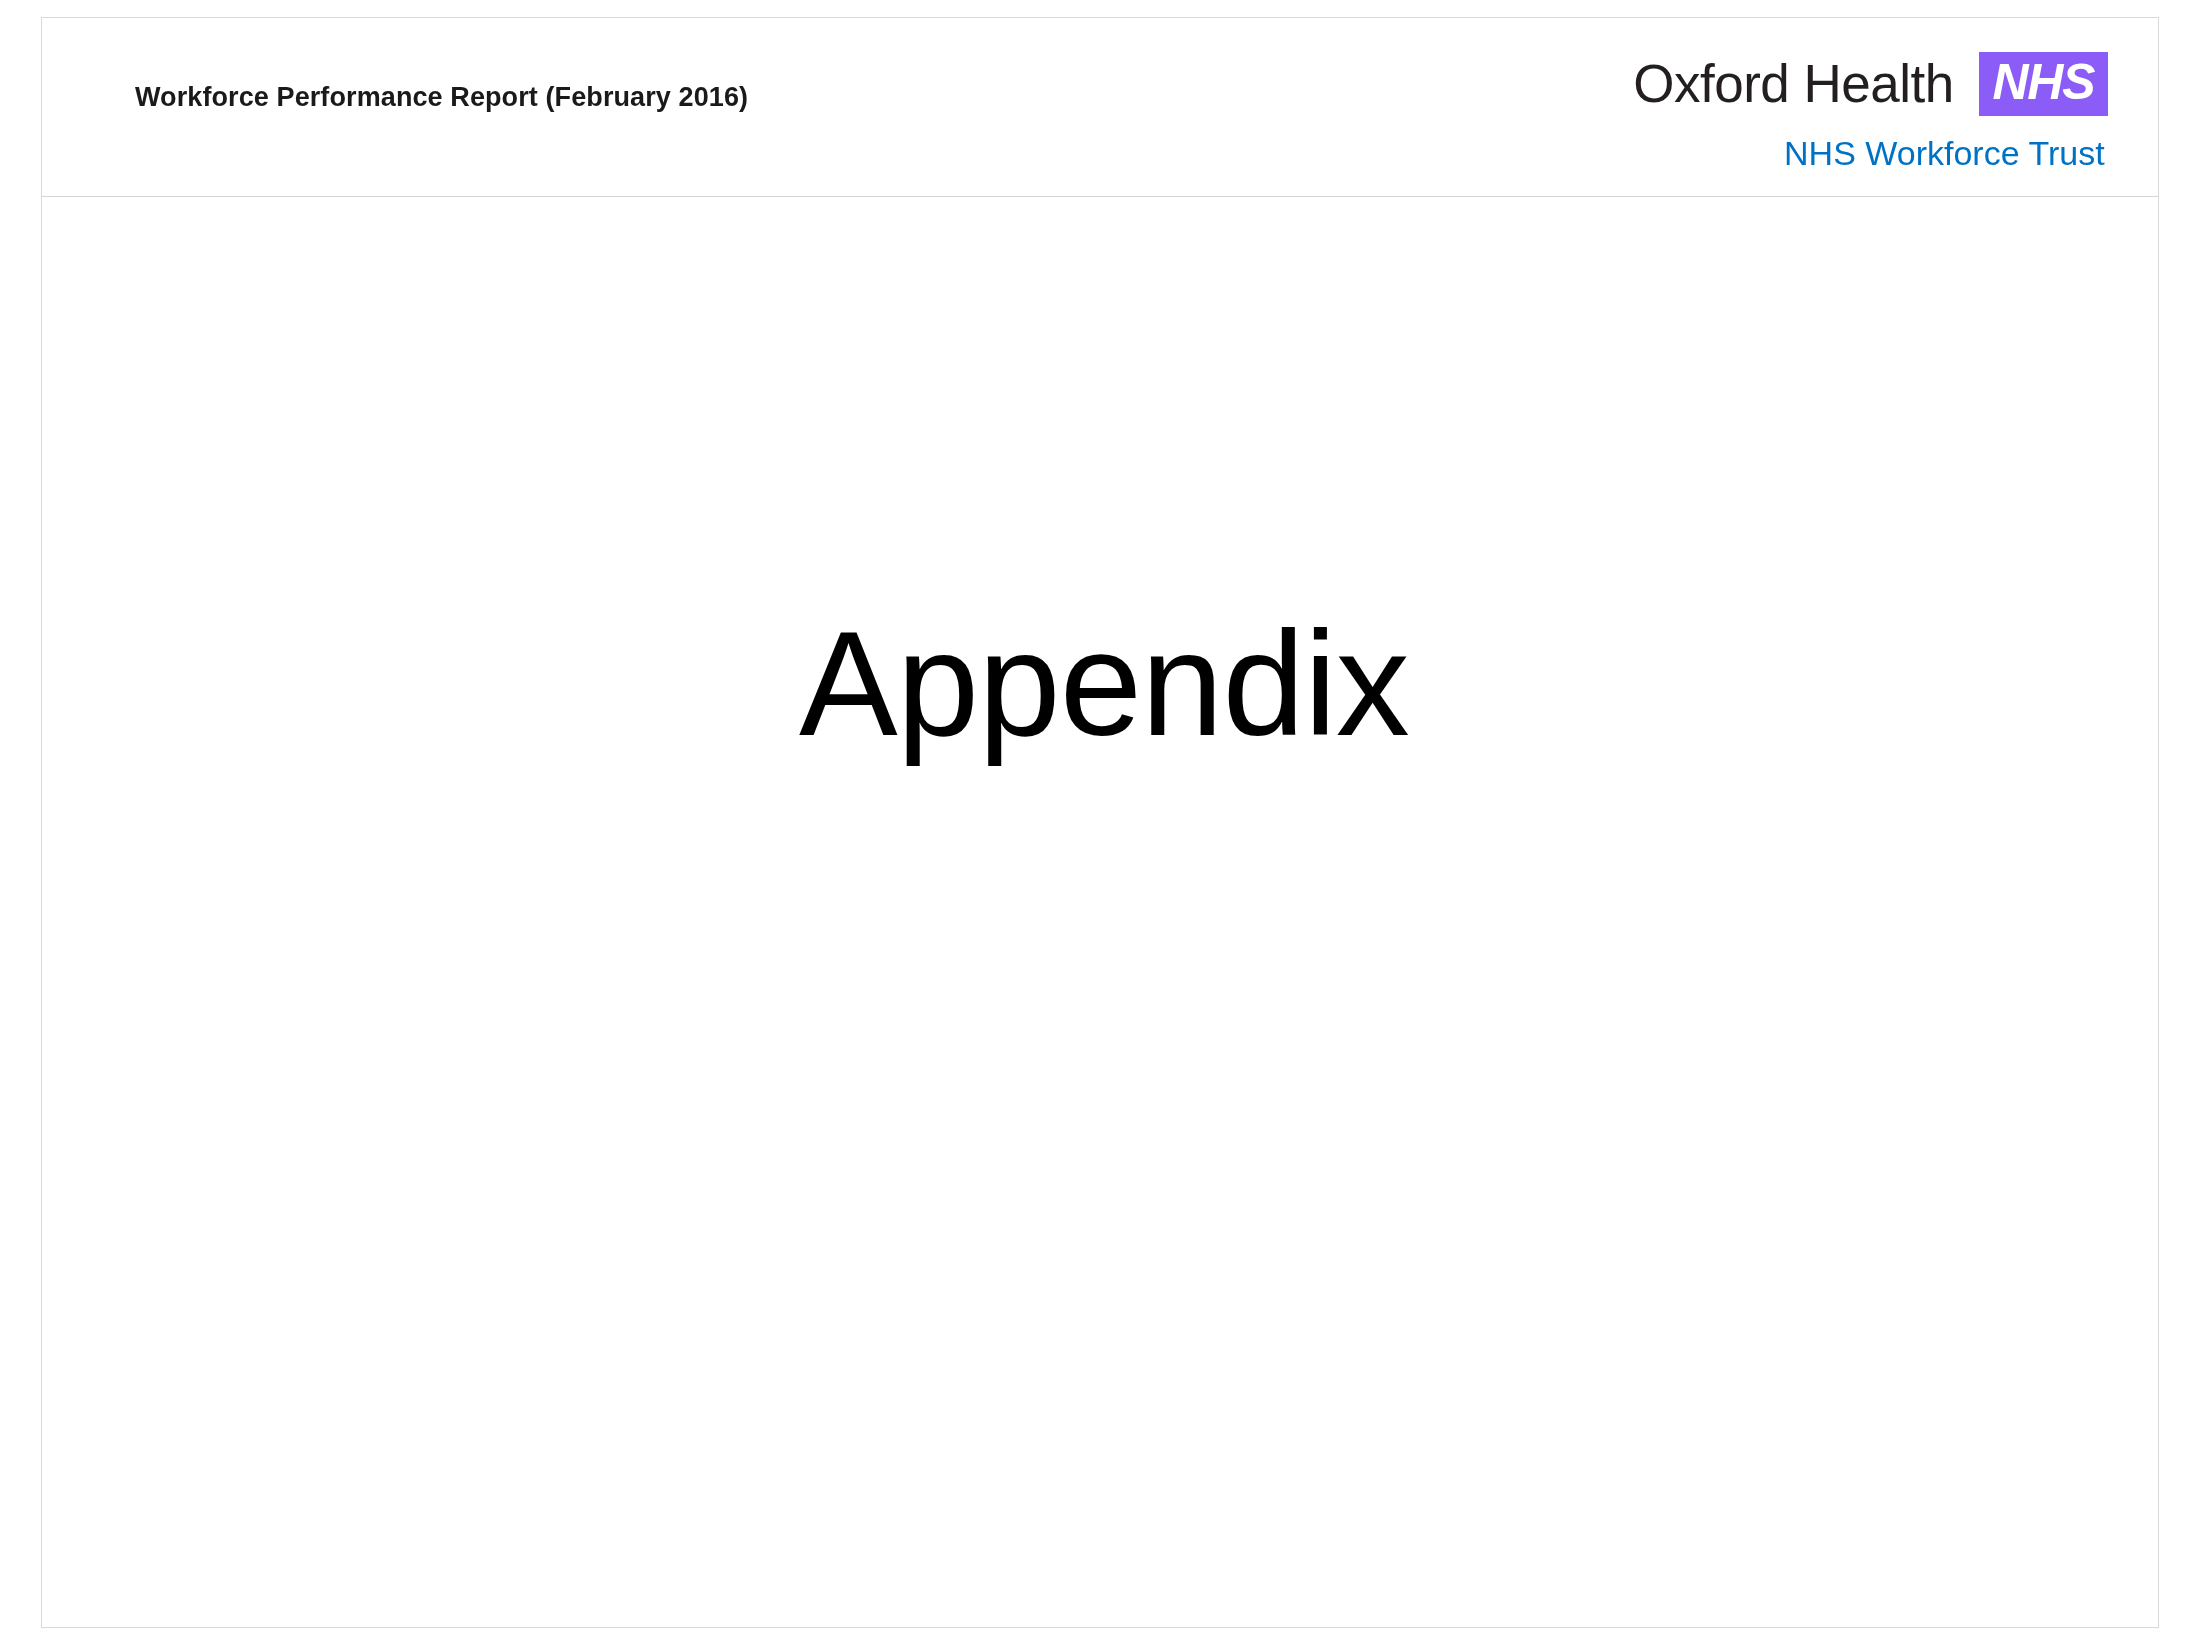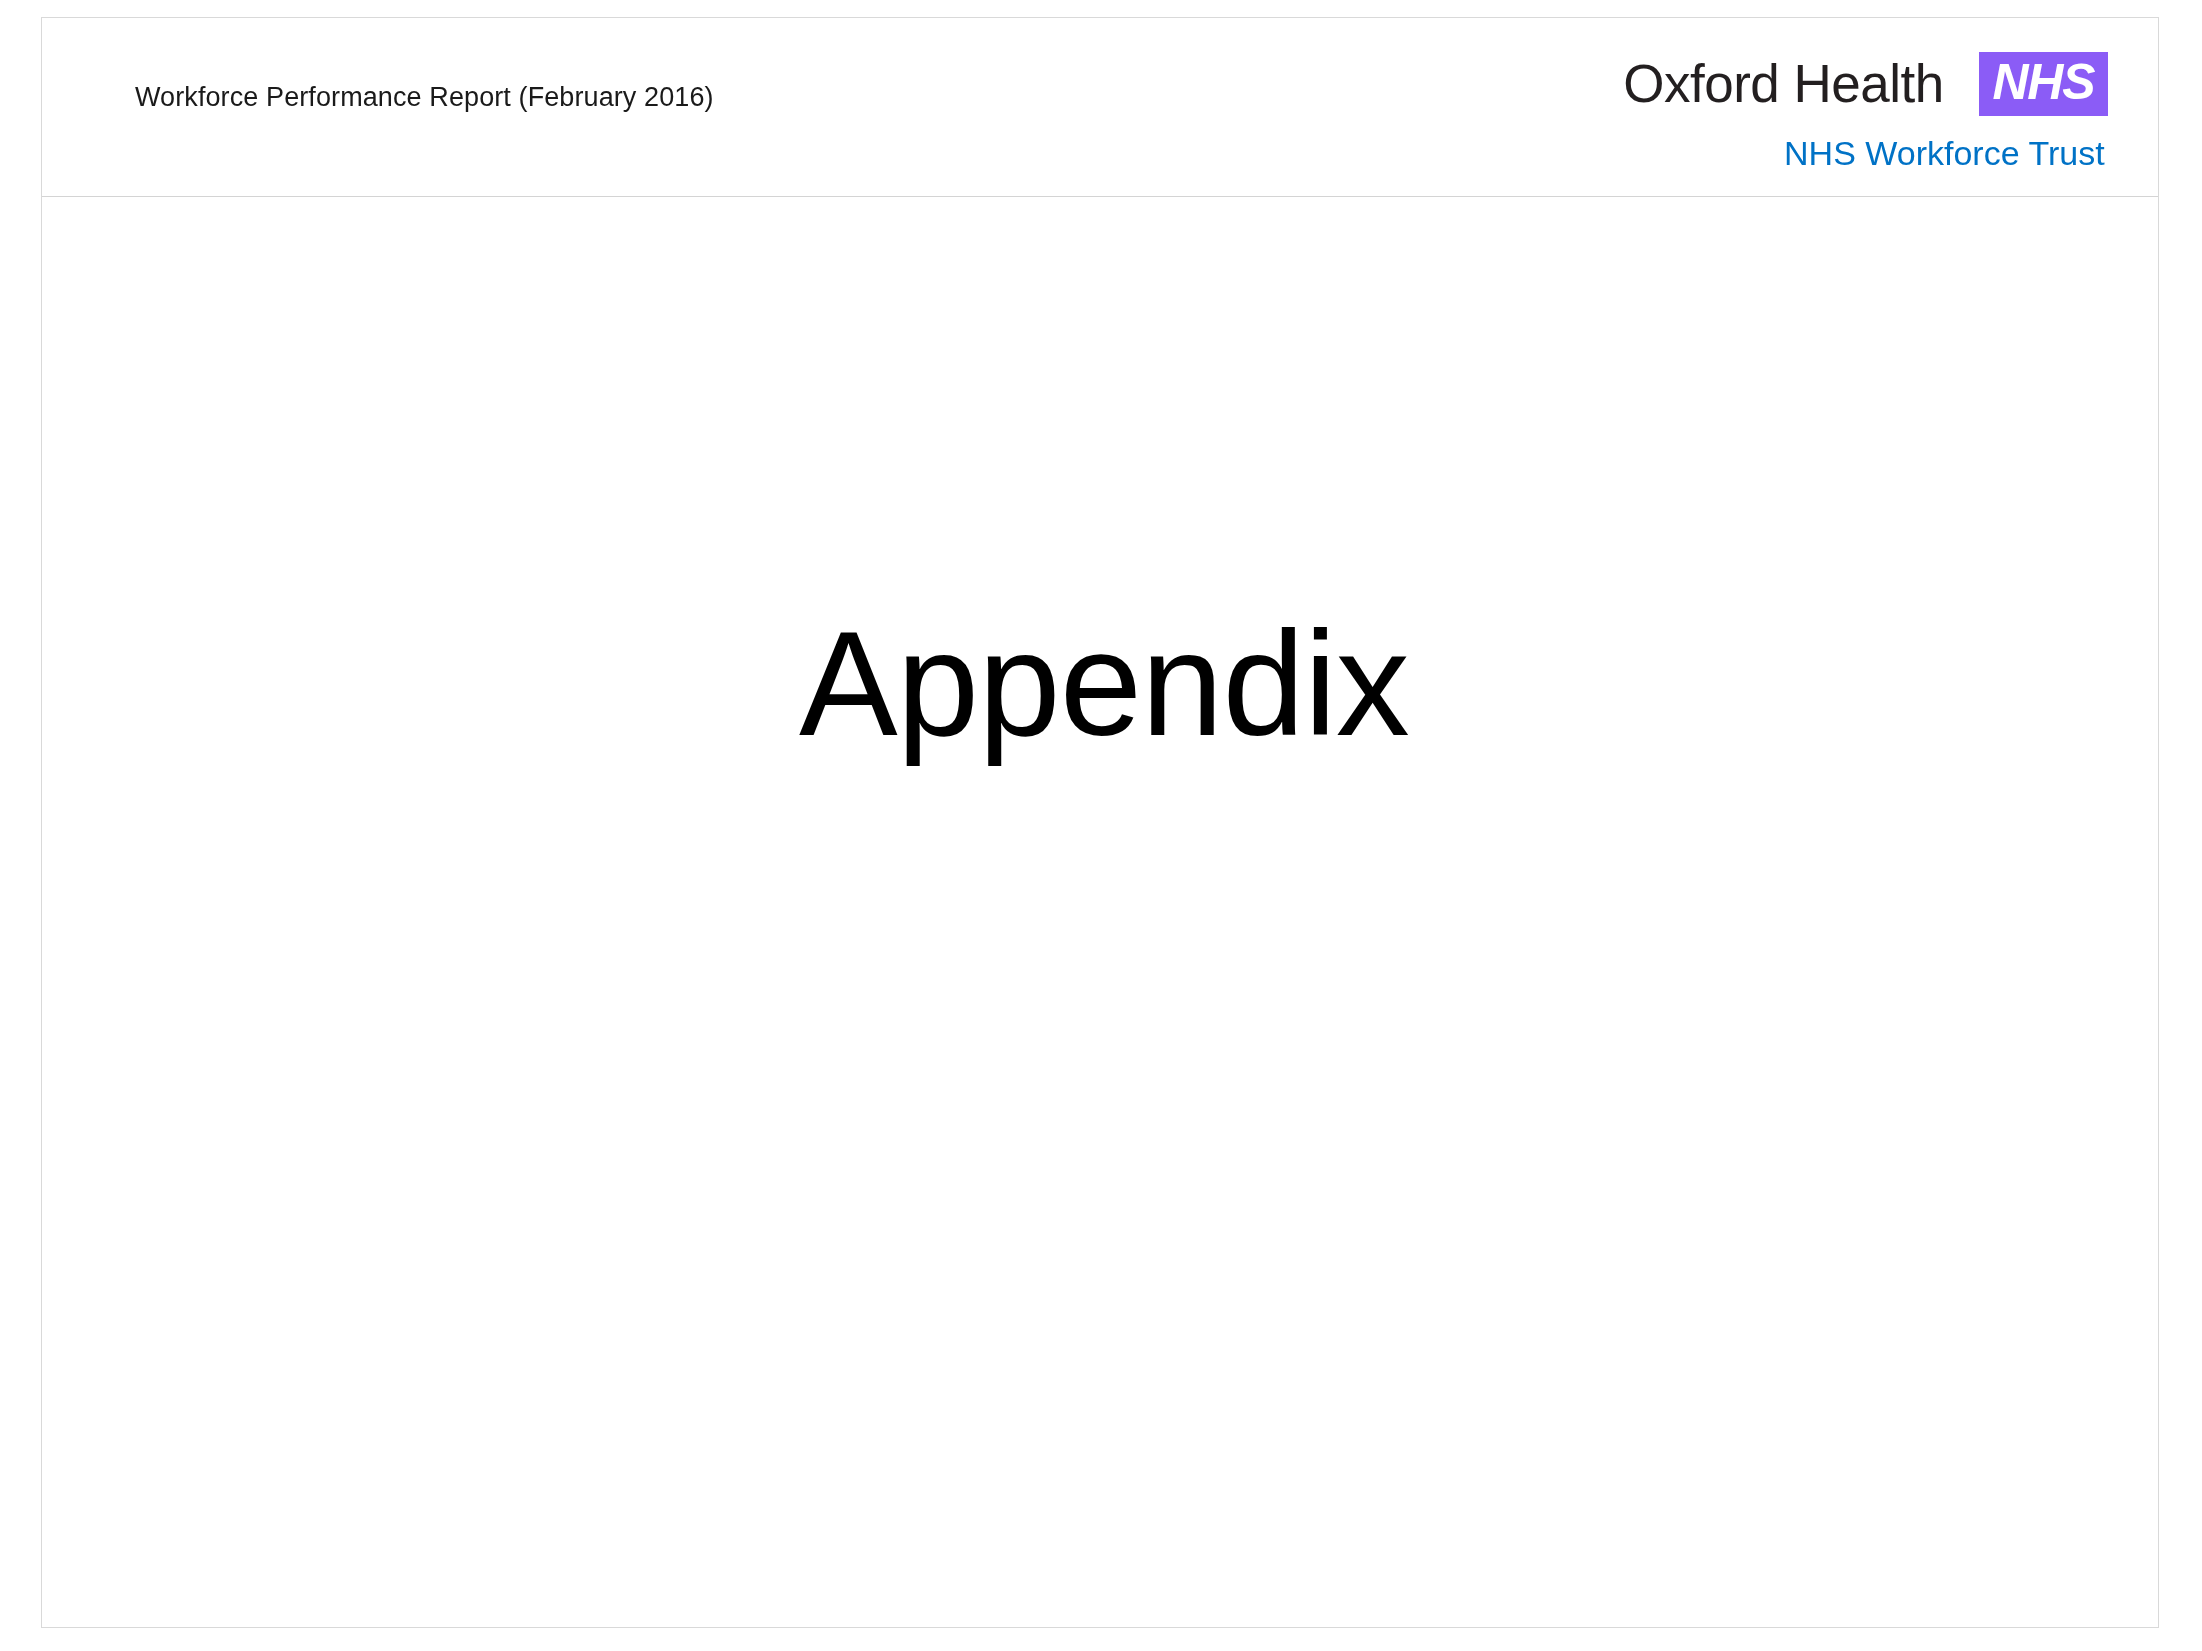--- a/index.html
+++ b/index.html
@@ -37,41 +37,41 @@
   }
 
   .header-title-block {
     position: absolute;
     left: 93px;
     top: 62px;
     line-height: 1.32;
   }
   .header-title-line {
     font-size: 27px;
-    font-weight: normal;
+    font-weight: bold;
     color: #1a1a1a;
     letter-spacing: 0.1px;
     white-space: nowrap;
   }
 
   
   .logo-block {
     position: absolute;
     right: 50px;
     top: 34px;
     width: 654px;
     height: 120px;
   }
   .logo-top-row {
     position: absolute;
     right: 0;
     top: 0;
     display: flex;
     align-items: center;
-    gap: 35px;
+    gap: 25px;
   }
   .logo-trust-name {
     font-size: 53px;
     font-weight: 400;
     color: #231f20;
     letter-spacing: -0.5px;
     white-space: nowrap;
     line-height: 1;
   }
   .nhs-badge {

